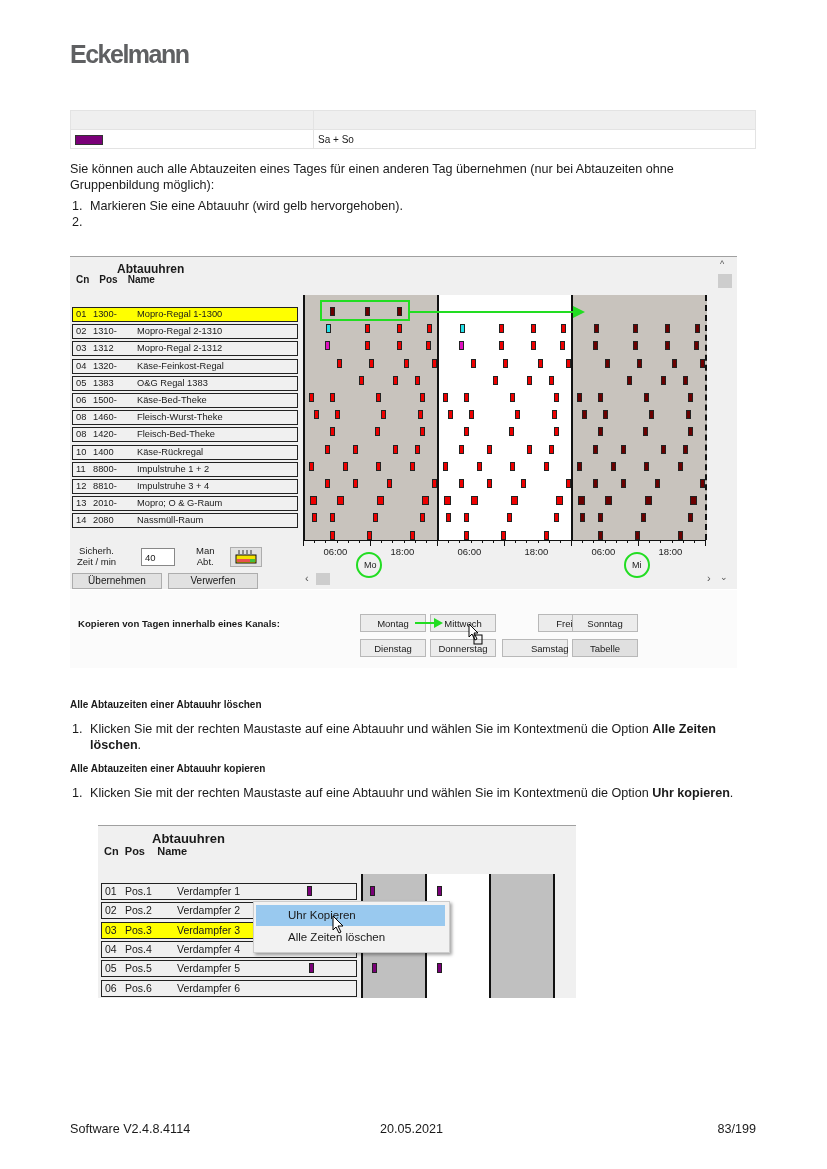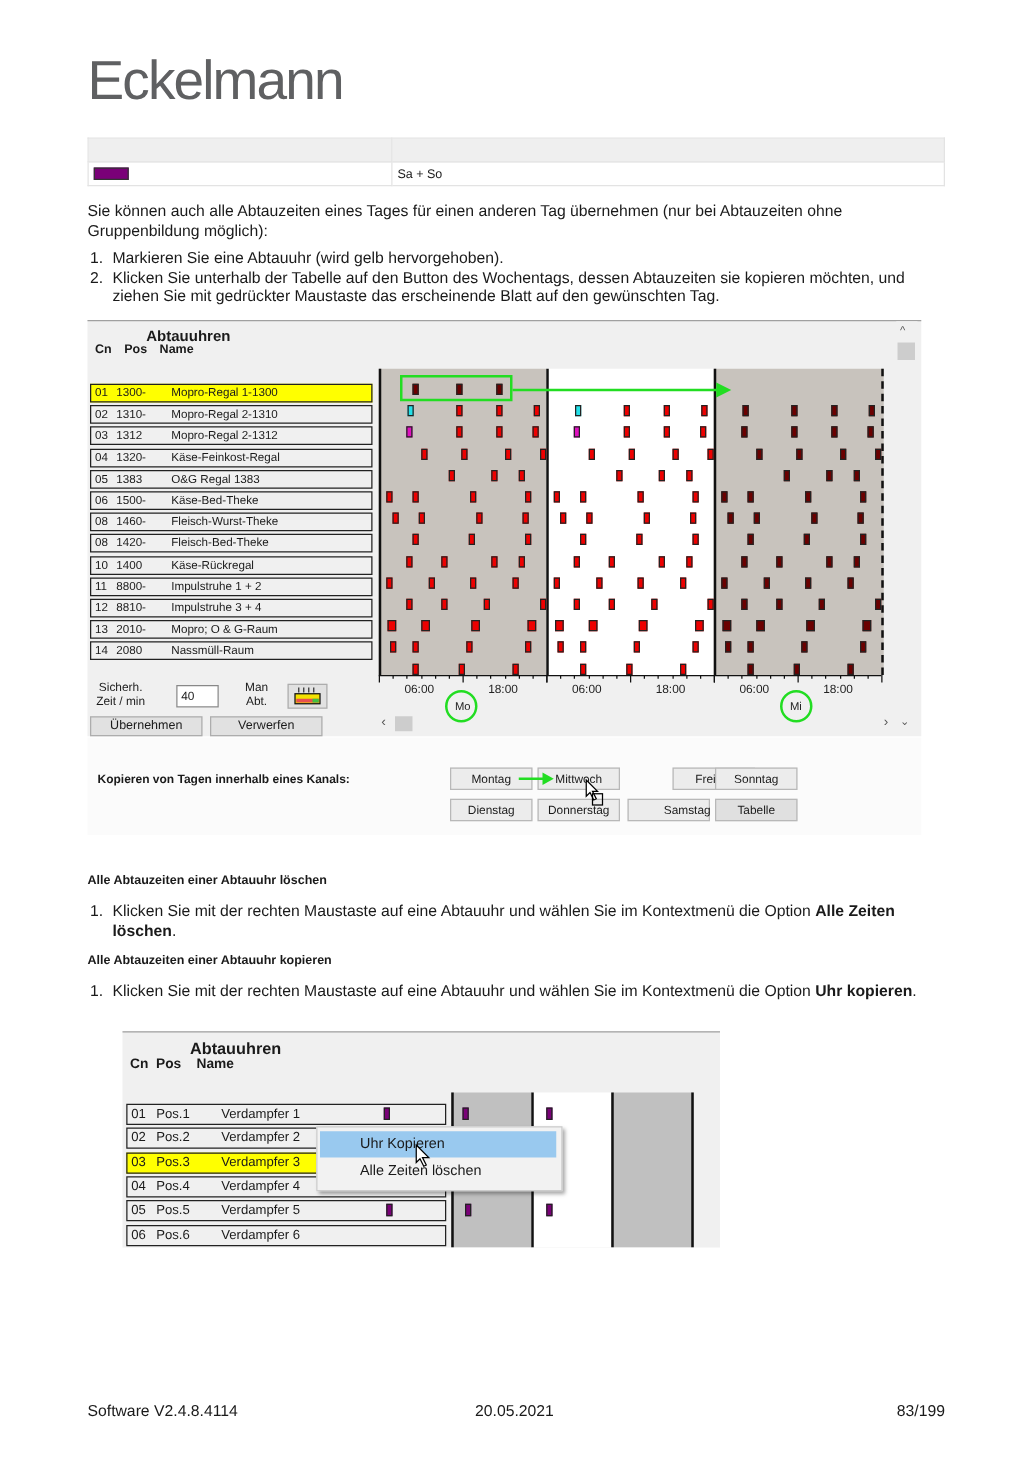--- a/index.html
+++ b/index.html
@@ -1,18 +1,18 @@
 <!DOCTYPE html>
 <html><head>
 <meta charset="utf-8">
 <style>
   html,body{margin:0;padding:0;background:#fff;}
   body{width:827px;height:1169px;position:relative;font-family:"Liberation Sans",sans-serif;color:#1a1a1a;overflow:hidden;}
   .abs{position:absolute;}
-  .logo{left:70px;top:40px;font-size:44px;font-weight:normal;color:#5f6062;letter-spacing:-1.5px;}
+  .logo{left:70px;top:40px;font-size:25px;font-weight:bold;color:#5f6062;letter-spacing:-1.5px;}
   table.legend{position:absolute;left:70px;top:110px;width:686px;border-collapse:collapse;font-size:10px;}
   table.legend td{border:1px solid #e3e3e3;height:18px;padding:0 4px;}
   table.legend tr.head td{background:#efefef;}
   .swatch{display:inline-block;width:26px;height:8px;background:#7a0078;border:1px solid #333;vertical-align:middle;}
   .para{font-size:12.6px;line-height:16px;}
   ol.steps{margin:0;padding:0;list-style:none;font-size:12.6px;line-height:15.5px;}
   ol.steps li{position:relative;padding-left:20px;}
   ol.steps li .num{position:absolute;left:2px;top:0;}
   h4{margin:0;font-size:10px;font-weight:bold;}
 
@@ -72,21 +72,21 @@
   <tr>
     <td><span class="swatch"></span></td>
     <td>Sa + So</td>
   </tr>
 </tbody>
   </table>
 
 <div class="abs para" style="left:70px;top:161px;width:680px;">Sie können auch alle Abtauzeiten eines Tages für einen anderen Tag übernehmen (nur bei Abtauzeiten ohne Gruppenbildung möglich):</div>
 <ol class="abs steps" style="left:70px;top:199px;width:680px;">
   <li><span class="num">1.</span><span>Markieren Sie eine Abtauuhr (wird gelb hervorgehoben).</span></li>
-  <li><span class="num">2.</span><span>Klicken Sie unterhalb der Tabelle auf den Button des Wochentags, dessen Abtauzeiten sie kopieren möchten, und ziehen Sie mit gedrückter Maustaste das erscheinende Blatt auf den gewünschten Tag.</span></li>
+  <li><span class="num">2.</span></li>
 </ol>
 
 <div class="abs shot1">
   <div class="abs lst-hdr-title">Abtauuhren</div>
   <div class="abs lst-hdr-cols">
     <span>Cn</span><span>Pos</span><span>Name</span>
   </div>
   <div id="rows1">
       <div class="row sel" style="top: 50px;">
         <span class="cn">01</span>

